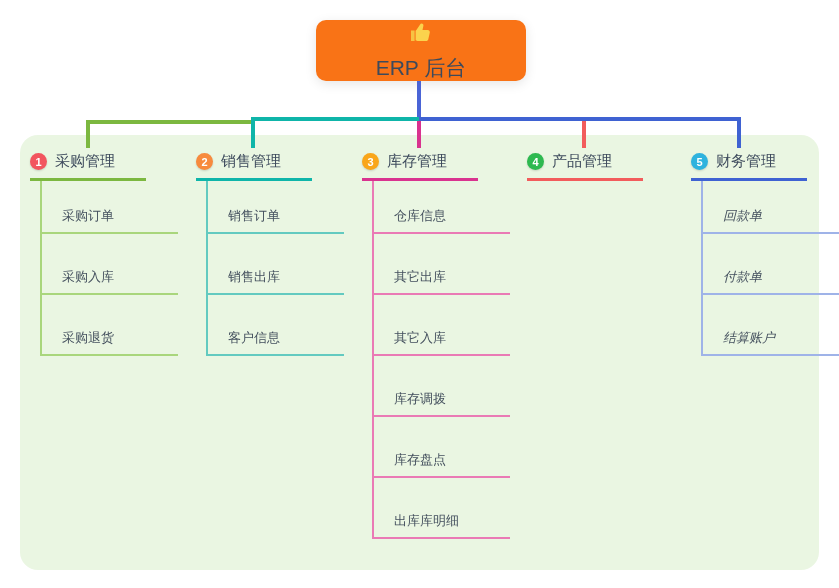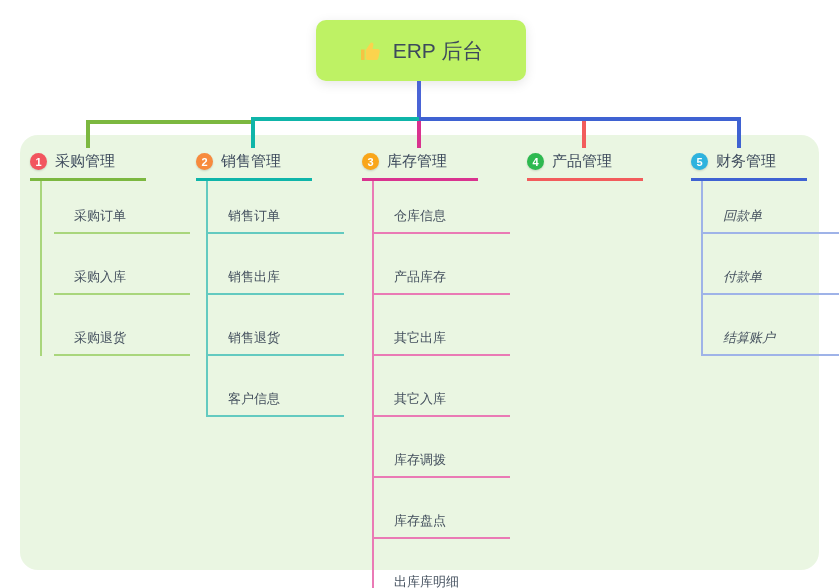--- a/index.html
+++ b/index.html
@@ -3,24 +3,24 @@
 <meta charset="utf-8">
 <style>
   html,body{margin:0;padding:0;background:#ffffff;}
   body{font-family:"Liberation Sans","DejaVu Sans",sans-serif;}
   .canvas{position:relative;width:839px;height:588px;background:#ffffff;overflow:hidden;}
 
   .panel{position:absolute;left:20px;top:135px;width:799px;height:435px;
          background:#eaf6e2;border-radius:18px;}
 
   .root-card{position:absolute;left:316px;top:20px;width:210px;height:61px;
-             background:#bef264;border-radius:10px;
+             background:#f97316;border-radius:10px;
              box-shadow:0 3px 12px rgba(0,0,0,0.10);
              display:flex;align-items:center;justify-content:center;gap:10px;
-             font-size:21px;color:#3d4a5c;cursor:pointer;}
+             font-size:21px;color:#3d4a5c;cursor:pointer;flex-direction:column;}
   .root-card .icon{display:flex;align-items:center;}
 
   .line{position:absolute;}
 
   .branch{position:absolute;top:148px;width:130px;}
   .branch-header{display:flex;align-items:center;gap:8px;height:27px;
                  padding-bottom:3px;border-bottom:3px solid;width:116px;cursor:pointer;}
   .badge{width:17px;height:17px;border-radius:50%;flex:0 0 17px;
          display:flex;align-items:center;justify-content:center;
          color:#ffffff;font-size:11px;font-weight:bold;
@@ -60,46 +60,44 @@
       <div class="line" style="left: 417px; top: 121px; width: 4px; height: 27px; background: rgb(217, 51, 143);"></div>
       <div class="line" style="left: 582px; top: 121px; width: 4px; height: 27px; background: rgb(242, 92, 92);"></div>
       <div class="line" style="left: 737px; top: 117px; width: 4px; height: 31px; background: rgb(63, 98, 210);"></div>
     </div>
   <div id="branch-layer">
       <div class="branch" style="left: 30px;">
         <div class="branch-header" style="border-bottom-color: rgb(124, 184, 64);">
           <span class="badge" style="background: rgb(242, 85, 95);">1</span>
           <span class="branch-label">采购管理</span>
         </div>
-        <div class="children" style="border-left-color: rgb(169, 214, 124); padding-left: 12px;">
+        <div class="children" style="border-left-color: rgb(169, 214, 124);">
           <div class="child" style="border-bottom-color: rgb(169, 214, 124);"><span>采购订单</span></div>
           <div class="child" style="border-bottom-color: rgb(169, 214, 124);"><span>采购入库</span></div>
           <div class="child" style="border-bottom-color: rgb(169, 214, 124);"><span>采购退货</span></div>
         </div>
       </div>
       <div class="branch" style="left: 196px;">
         <div class="branch-header" style="border-bottom-color: rgb(15, 181, 169);">
           <span class="badge" style="background: rgb(247, 138, 61);">2</span>
           <span class="branch-label">销售管理</span>
         </div>
         <div class="children" style="border-left-color: rgb(99, 202, 192);">
           <div class="child" style="border-bottom-color: rgb(99, 202, 192);"><span>销售订单</span></div>
           <div class="child" style="border-bottom-color: rgb(99, 202, 192);"><span>销售出库</span></div>
-          <div class="child" style="border-bottom-color: rgb(99, 202, 192);"><span>销售退货</span></div>
           <div class="child" style="border-bottom-color: rgb(99, 202, 192);"><span>客户信息</span></div>
         </div>
       </div>
       <div class="branch" style="left: 362px;">
         <div class="branch-header" style="border-bottom-color: rgb(217, 51, 143);">
           <span class="badge" style="background: rgb(249, 166, 26);">3</span>
           <span class="branch-label">库存管理</span>
         </div>
         <div class="children" style="border-left-color: rgb(234, 122, 181);">
           <div class="child" style="border-bottom-color: rgb(234, 122, 181);"><span>仓库信息</span></div>
-          <div class="child" style="border-bottom-color: rgb(234, 122, 181);"><span>产品库存</span></div>
           <div class="child" style="border-bottom-color: rgb(234, 122, 181);"><span>其它出库</span></div>
           <div class="child" style="border-bottom-color: rgb(234, 122, 181);"><span>其它入库</span></div>
           <div class="child" style="border-bottom-color: rgb(234, 122, 181);"><span>库存调拨</span></div>
           <div class="child" style="border-bottom-color: rgb(234, 122, 181);"><span>库存盘点</span></div>
           <div class="child" style="border-bottom-color: rgb(234, 122, 181);"><span>出库库明细</span></div>
         </div>
       </div>
       <div class="branch" style="left: 527px;">
         <div class="branch-header" style="border-bottom-color: rgb(242, 92, 92);">
           <span class="badge" style="background: rgb(46, 185, 80);">4</span>

